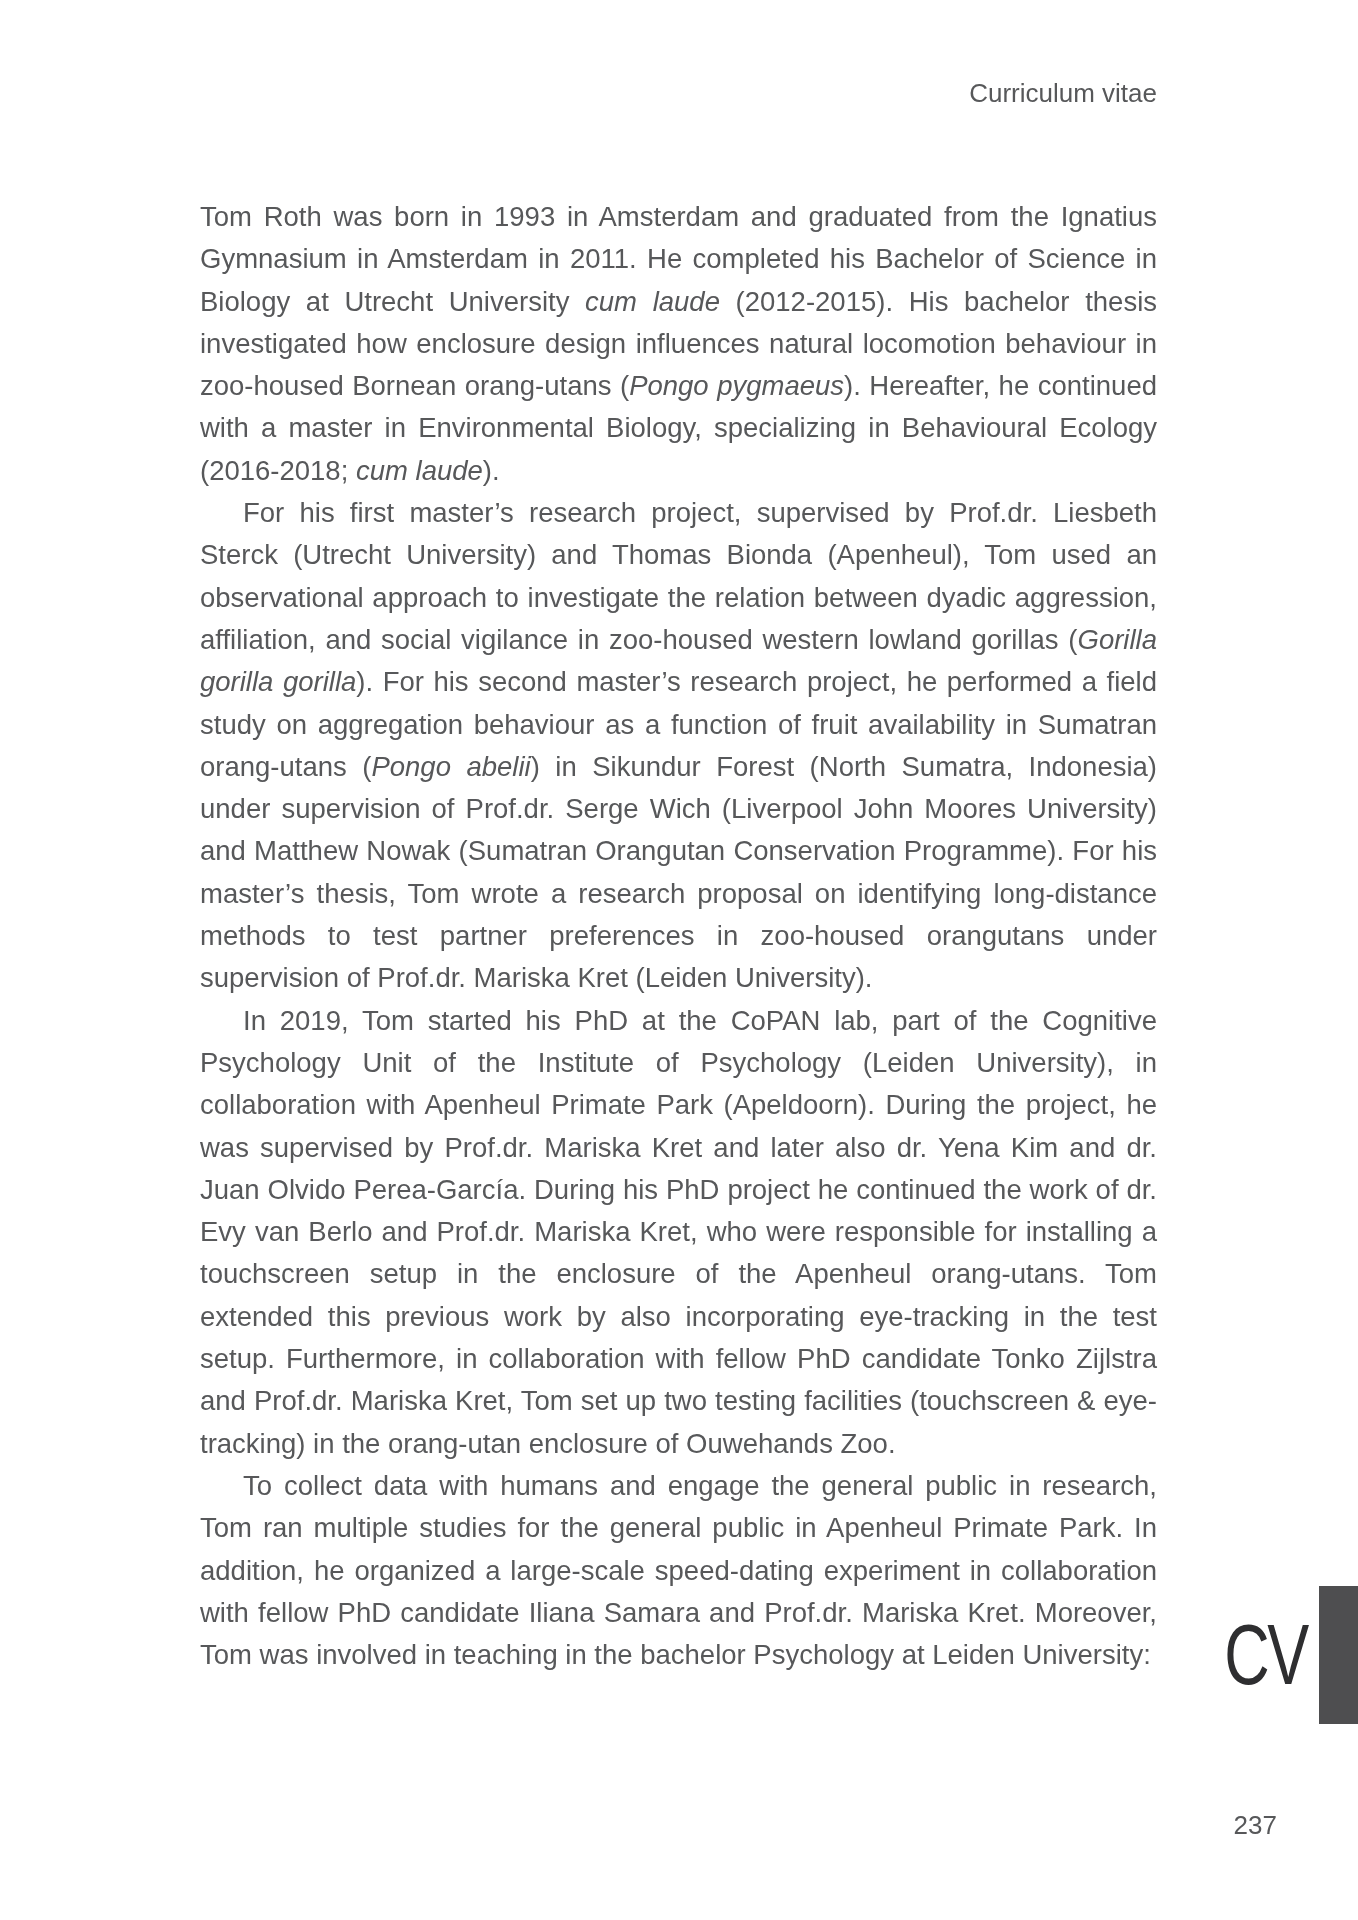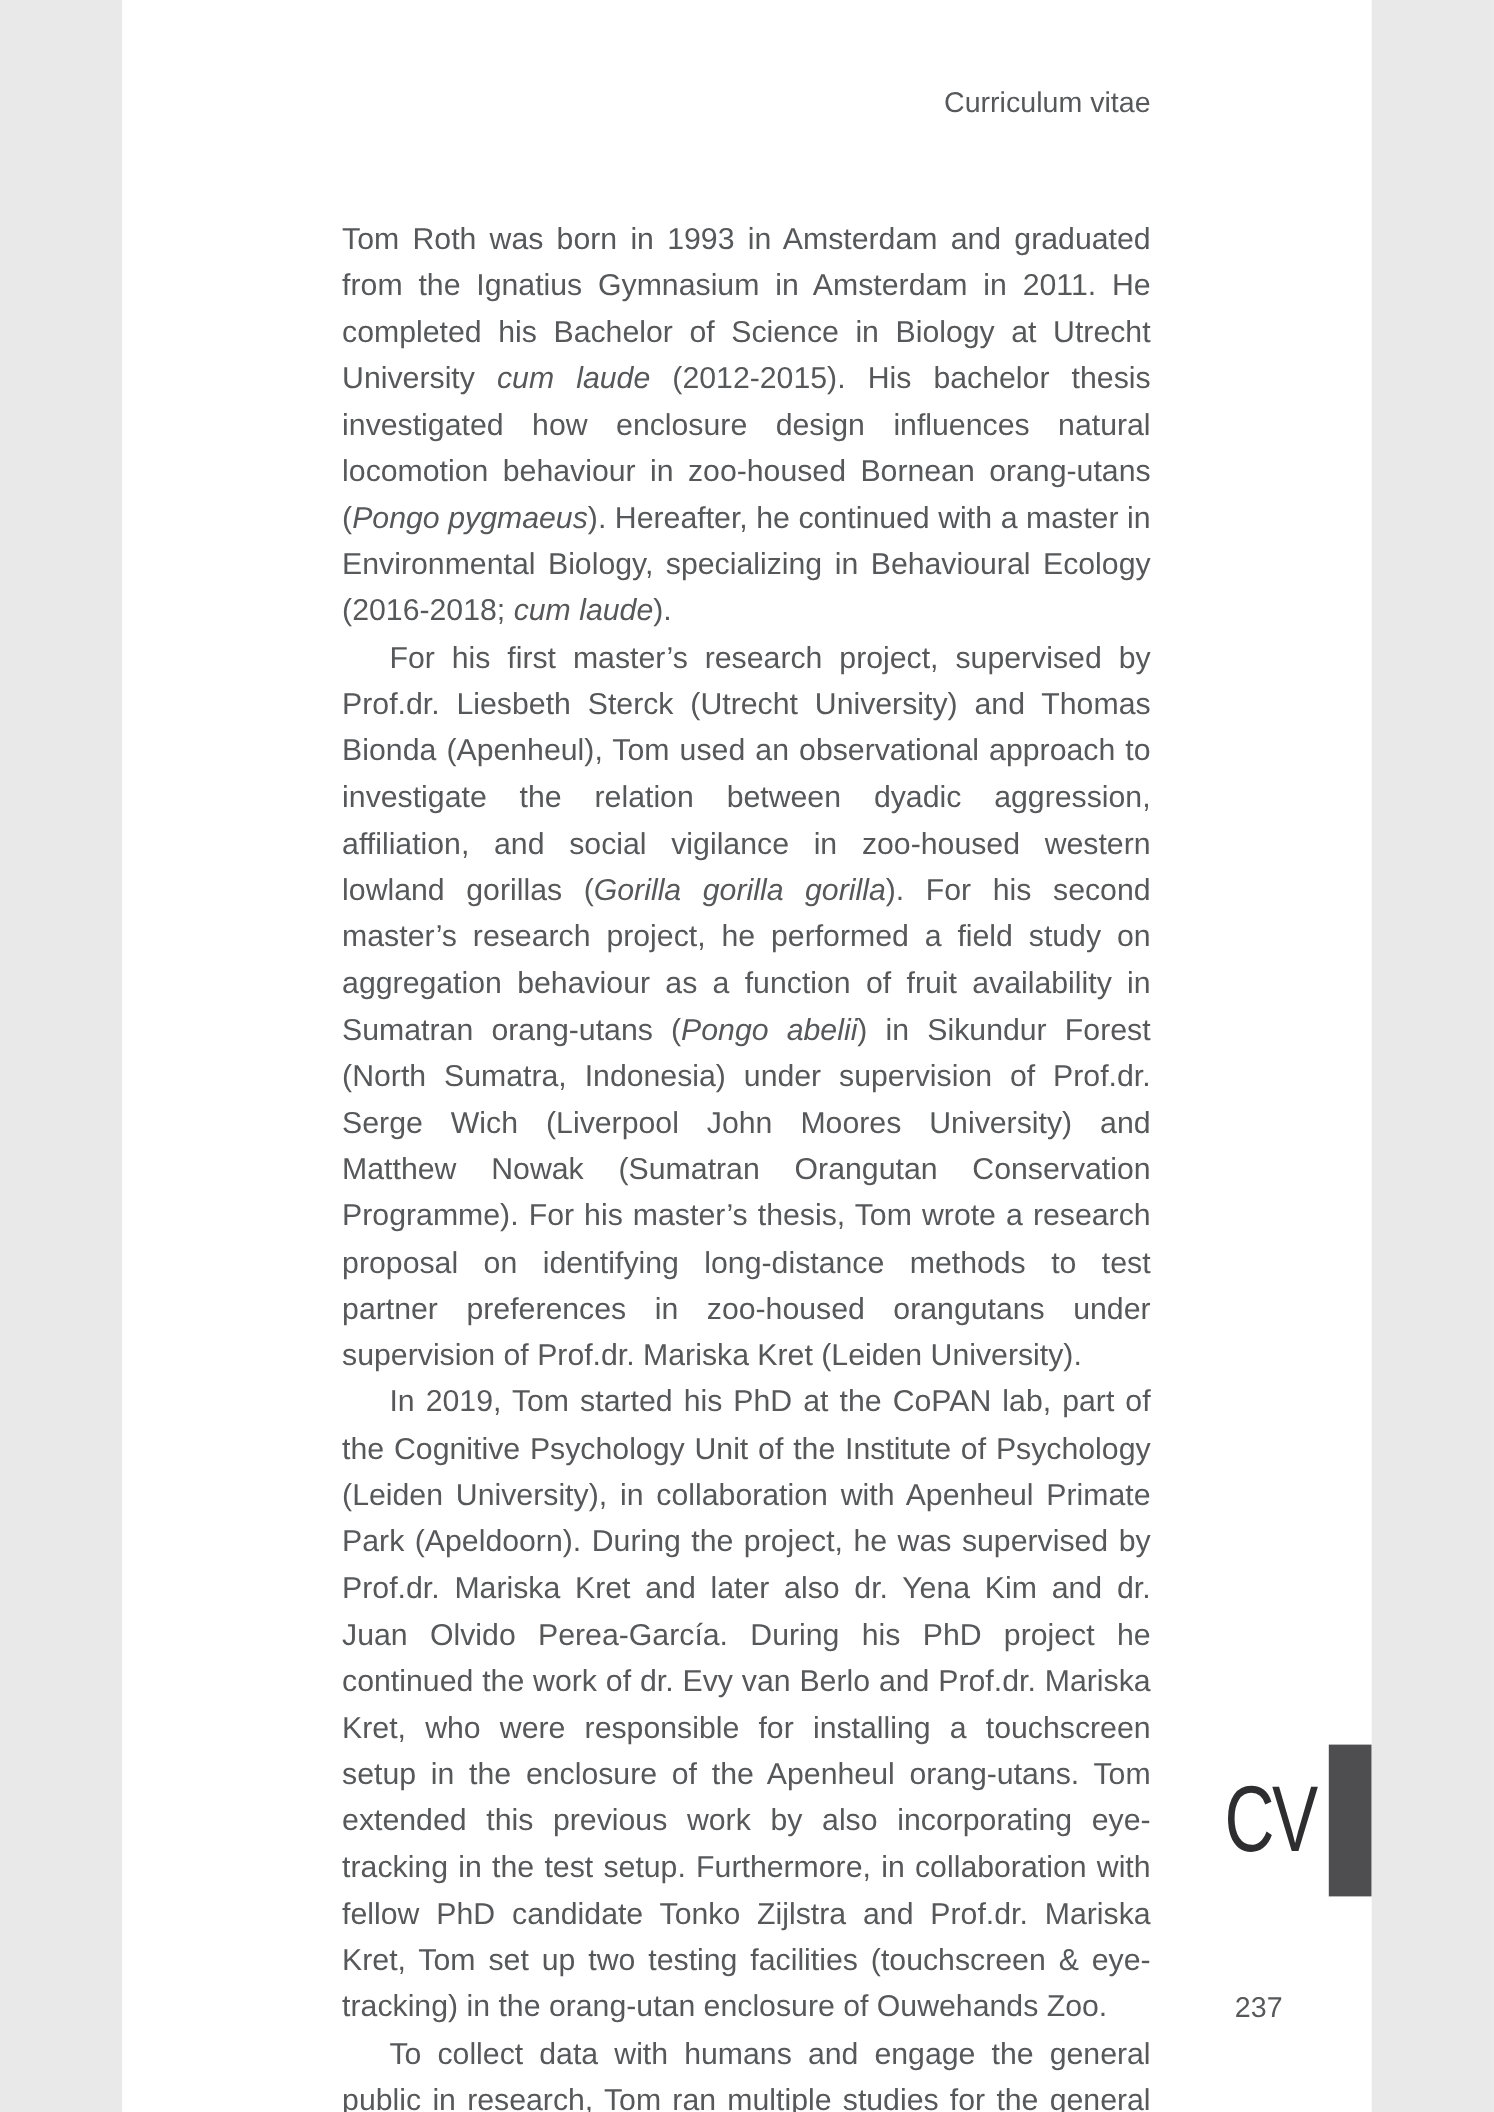--- a/index.html
+++ b/index.html
@@ -5,21 +5,21 @@
   :root {
     --text: #57585a;
     --cv: #2e2e30;
     --tab: #4e4e50;
     --bg: #ffffff;
   }
   * { margin: 0; padding: 0; box-sizing: border-box; }
   html, body { background: #e9e9e9; }
   .page {
     position: relative;
-    width: 1136px;
+    width: 1358px;
     height: 1920px;
     margin: 0 auto;
     background: var(--bg);
     overflow: hidden;
     font-family: "Liberation Sans", "DejaVu Sans", sans-serif;
   }
   .running-header {
     position: absolute;
     top: 78px;
     right: 201px;

